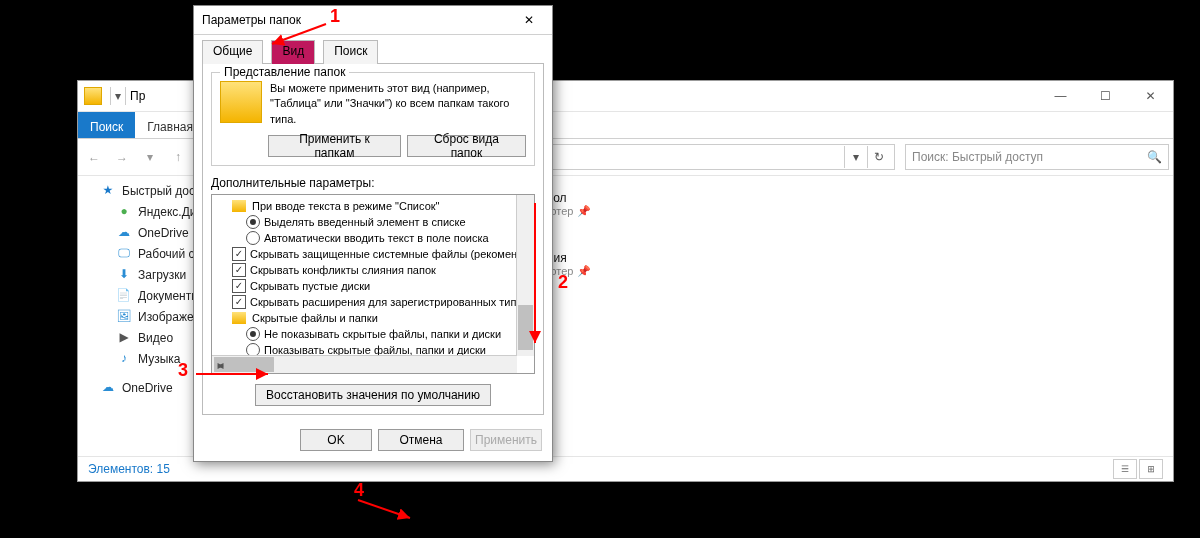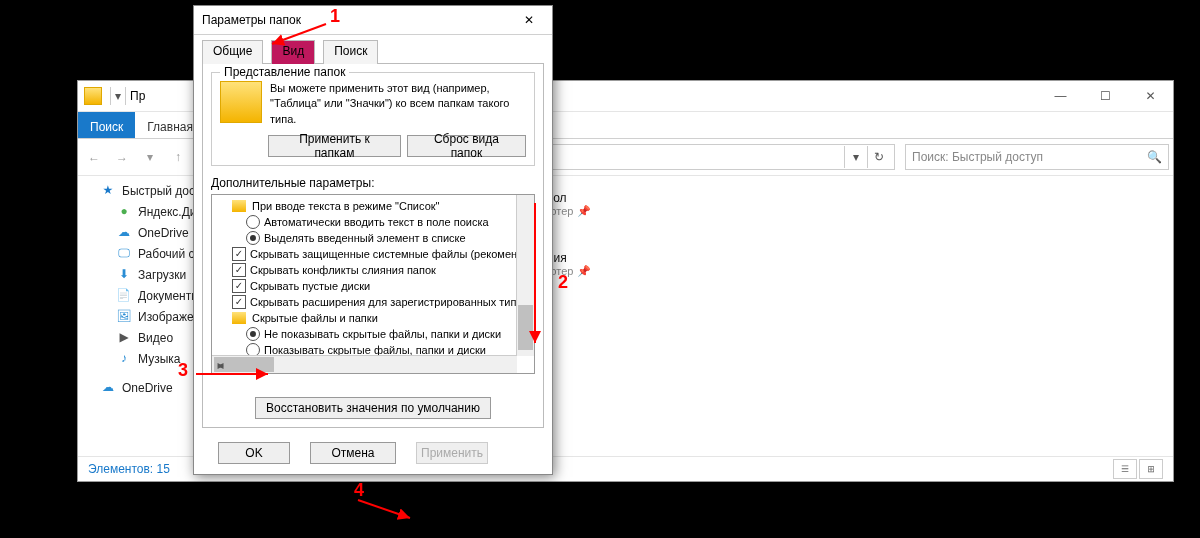--- a/index.html
+++ b/index.html
@@ -63,22 +63,22 @@
   .hscroll .thumb{height:15px;width:60px;background:#c0c0c0;margin-left:2px}
   .tree{padding:3px 0 3px 6px;font-size:11px;line-height:16px}
   .tr-row{display:flex;align-items:center;gap:4px;white-space:nowrap}
   .tr-ind1{padding-left:14px}
   .tr-ind2{padding-left:28px}
   .small-folder{width:14px;height:12px;background:linear-gradient(#ffe27a,#f4b400);display:inline-block;margin-right:2px}
   .radio,.check{width:12px;height:12px;border:1px solid #555;display:inline-flex;align-items:center;justify-content:center;flex-shrink:0}
   .radio{border-radius:50%}
   .radio.on::after{content:"";width:6px;height:6px;background:#333;border-radius:50%}
   .check.on::after{content:"✓";font-size:10px;line-height:1;color:#333}
-  .restore-row{display:flex;justify-content:center;margin-top:23px}
-  .dlg-footer{display:flex;justify-content:flex-start;gap:20px;padding:6px 24px 10px}
+  .restore-row{display:flex;justify-content:center;margin-top:10px}
+  .dlg-footer{display:flex;justify-content:flex-end;gap:6px;padding:6px 10px 10px}
 
   
   .anno{position:absolute;color:#f00;font:bold 18px Arial;z-index:50}
   .arrow{position:absolute;z-index:49}
   .arrow svg{overflow:visible}
 </style>
 </head>
 <body>
 
 <div class="canvas">
@@ -248,26 +248,26 @@
         </div>
       </div>
       <div class="advlabel">Дополнительные параметры:</div>
       <div class="treebox">
         <div class="tree" id="tree">
             <div class="tr-row tr-ind1">
               <span class="small-folder"></span>
               <span>При вводе текста в режиме "Список"</span>
             </div>
             <div class="tr-row tr-ind2">
+              <span class="radio on"></span>
+              <span>Выделять введенный элемент в списке</span>
+            </div>
+            <div class="tr-row tr-ind2">
               <span class="radio "></span>
               <span>Автоматически вводить текст в поле поиска</span>
-            </div>
-            <div class="tr-row tr-ind2">
-              <span class="radio on"></span>
-              <span>Выделять введенный элемент в списке</span>
             </div>
             <div class="tr-row tr-ind1">
               <span class="check on"></span>
               <span>Скрывать защищенные системные файлы (рекомен</span>
             </div>
             <div class="tr-row tr-ind1">
               <span class="check on"></span>
               <span>Скрывать конфликты слияния папок</span>
             </div>
             <div class="tr-row tr-ind1">

